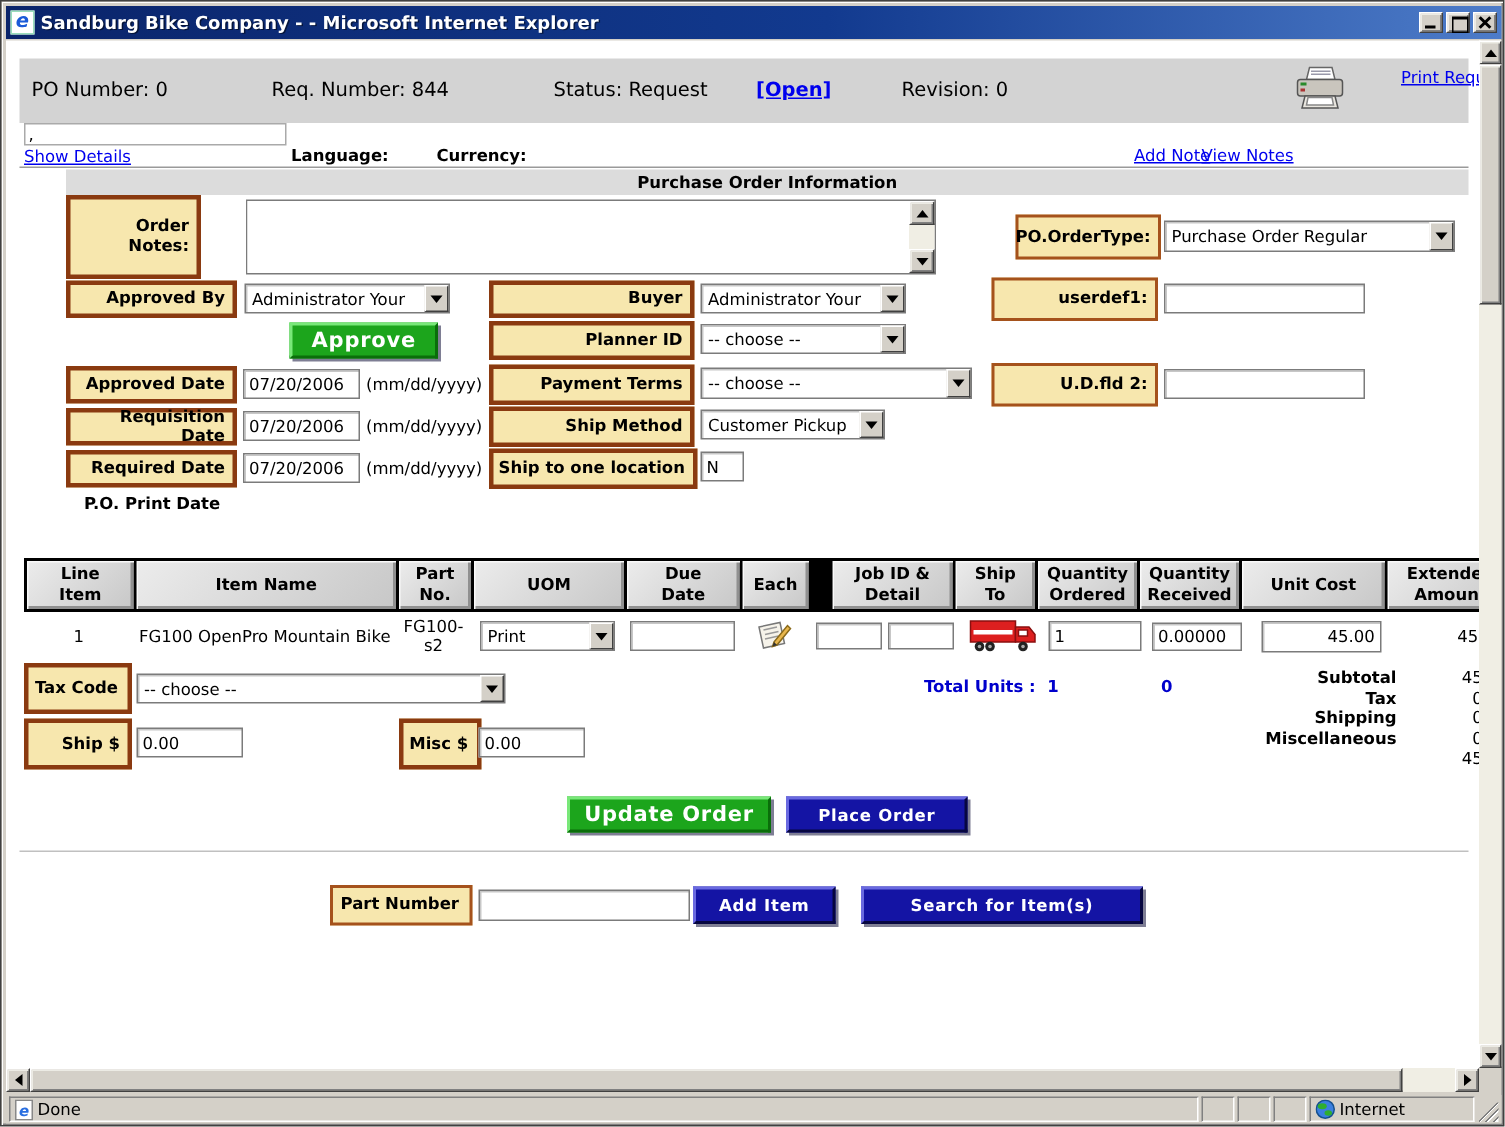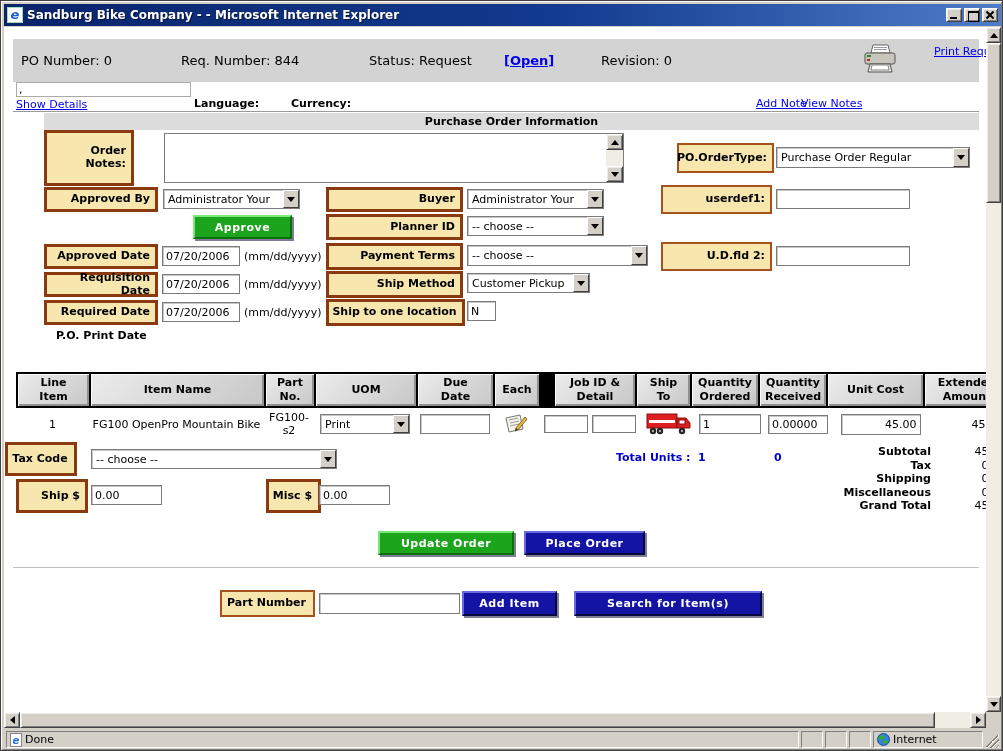--- a/index.html
+++ b/index.html
@@ -52,21 +52,21 @@
   .tri-d { width:0; height:0; border-left:4px solid transparent; border-right:4px solid transparent;
     border-top:5px solid #000; }
   .tri-u { width:0; height:0; border-left:4px solid transparent; border-right:4px solid transparent;
     border-bottom:5px solid #000; }
   .tri-l { width:0; height:0; border-top:4px solid transparent; border-bottom:4px solid transparent;
     border-right:5px solid #000; }
   .tri-r { width:0; height:0; border-top:4px solid transparent; border-bottom:4px solid transparent;
     border-left:5px solid #000; }
 
   .greenbtn { background:#1ca51c; border:2px solid; border-color:#79e879 #0a6e0a #0a6e0a #79e879;
-    box-shadow:2px 2px 0 rgba(20,20,60,.55); color:#fff; font-weight:bold; font-size:11px;
+    box-shadow:2px 2px 0 rgba(20,20,60,.55); color:#fff; font-weight:bold; font-size:14px;
     display:flex; align-items:center; justify-content:center; letter-spacing:.5px; cursor:pointer; }
   .bluebtn { background:#1414a4; border:2px solid; border-color:#6a6ae0 #060640 #060640 #6a6ae0;
     box-shadow:2px 2px 0 rgba(20,20,60,.55); color:#fff; font-weight:bold; font-size:11px;
     display:flex; align-items:center; justify-content:center; letter-spacing:.5px; cursor:pointer; }
 
   .notes-area { background:#fff; border:1px solid #7b7b7b; box-shadow:inset 1px 1px 0 rgba(0,0,0,.22);
     display:flex; }
   .notes-area textarea { flex:1; border:none; resize:none; outline:none;
     font-family:"DejaVu Sans",sans-serif; font-size:11px; padding:2px; }
   .mini-scroll { width:17px; display:flex; flex-direction:column; }
@@ -297,36 +297,35 @@
         </div>
         <div class="bcell" style="width:68px;">
           <input class="tfield" style="width: 60px; height: 19px;" value="0.00000">
         </div>
         <div class="bcell" style="width:97px;">
           <input class="tfield" style="width: 80px; height: 21px; text-align: right;" value="45.00">
         </div>
         <div class="bcell" style="width:80px;flex:1;justify-content:flex-end;padding-right:8px;">45.00</div>
       </div>
 
-      <div class="abs tanlabel ctr" style="left:1px;top:415px;width:72px;height:34px;">Tax Code</div>
+      <div class="abs tanlabel ctr" style="left:12px;top:415px;width:72px;height:34px;">Tax Code</div>
       <div class="abs sel" style="left:87px;top:422px;width:246px;height:20px;">
         <span class="sel-text">-- choose --</span>
         <span class="sel-arrow">
             <span class="tri-d"></span>
           </span>
       </div>
       <div class="abs blue-text" style="left:612px;top:424px;white-space:pre;">Total Units :  1</div>
       <div class="abs blue-text" style="left:770px;top:424px;">0</div>
 
       <div class="abs" style="left:690px;top:418px;width:237px;text-align:right;">
         <div class="totline">Subtotal</div>
         <div class="totline">Tax</div>
         <div class="totline">Shipping</div>
         <div class="totline">Miscellaneous</div>
-        <div class="totline">Grand Total</div>
       </div>
       <div class="abs" style="left:930px;top:418px;width:72px;text-align:right;">
         <div class="totline" style="font-weight:normal;">45.00</div>
         <div class="totline" style="font-weight:normal;">0.00</div>
         <div class="totline" style="font-weight:normal;">0.00</div>
         <div class="totline" style="font-weight:normal;">0.00</div>
         <div class="totline" style="font-weight:normal;">45.00</div>
       </div>
 
       <div class="abs tanlabel" style="left:12px;top:452px;width:72px;height:34px;">Ship $</div>

